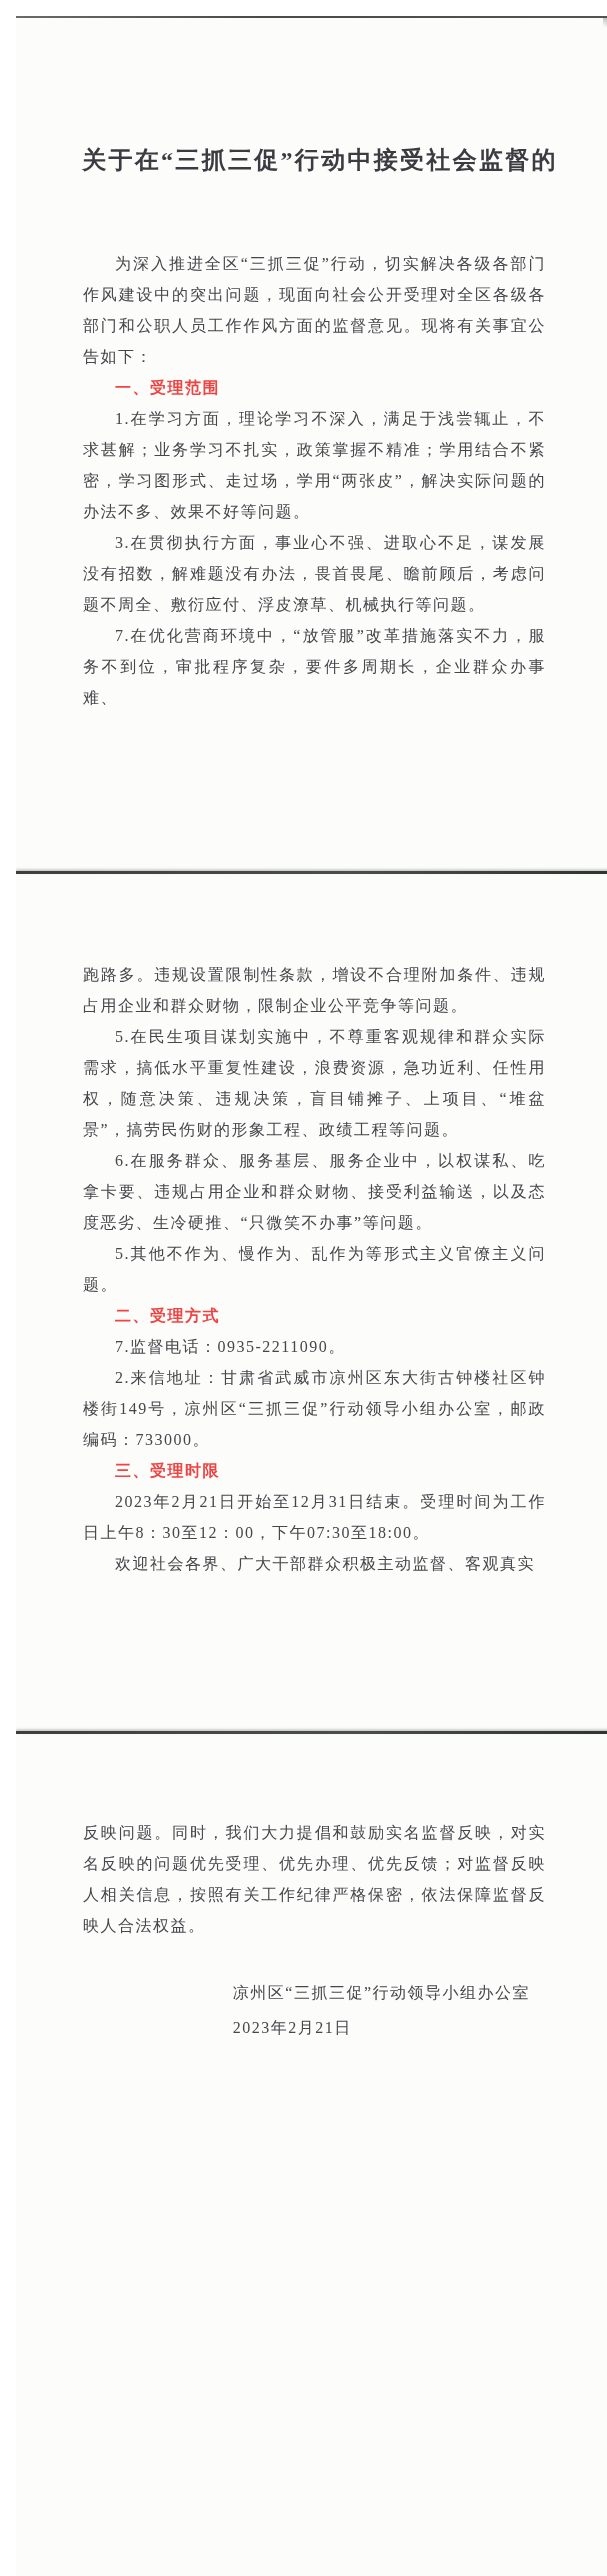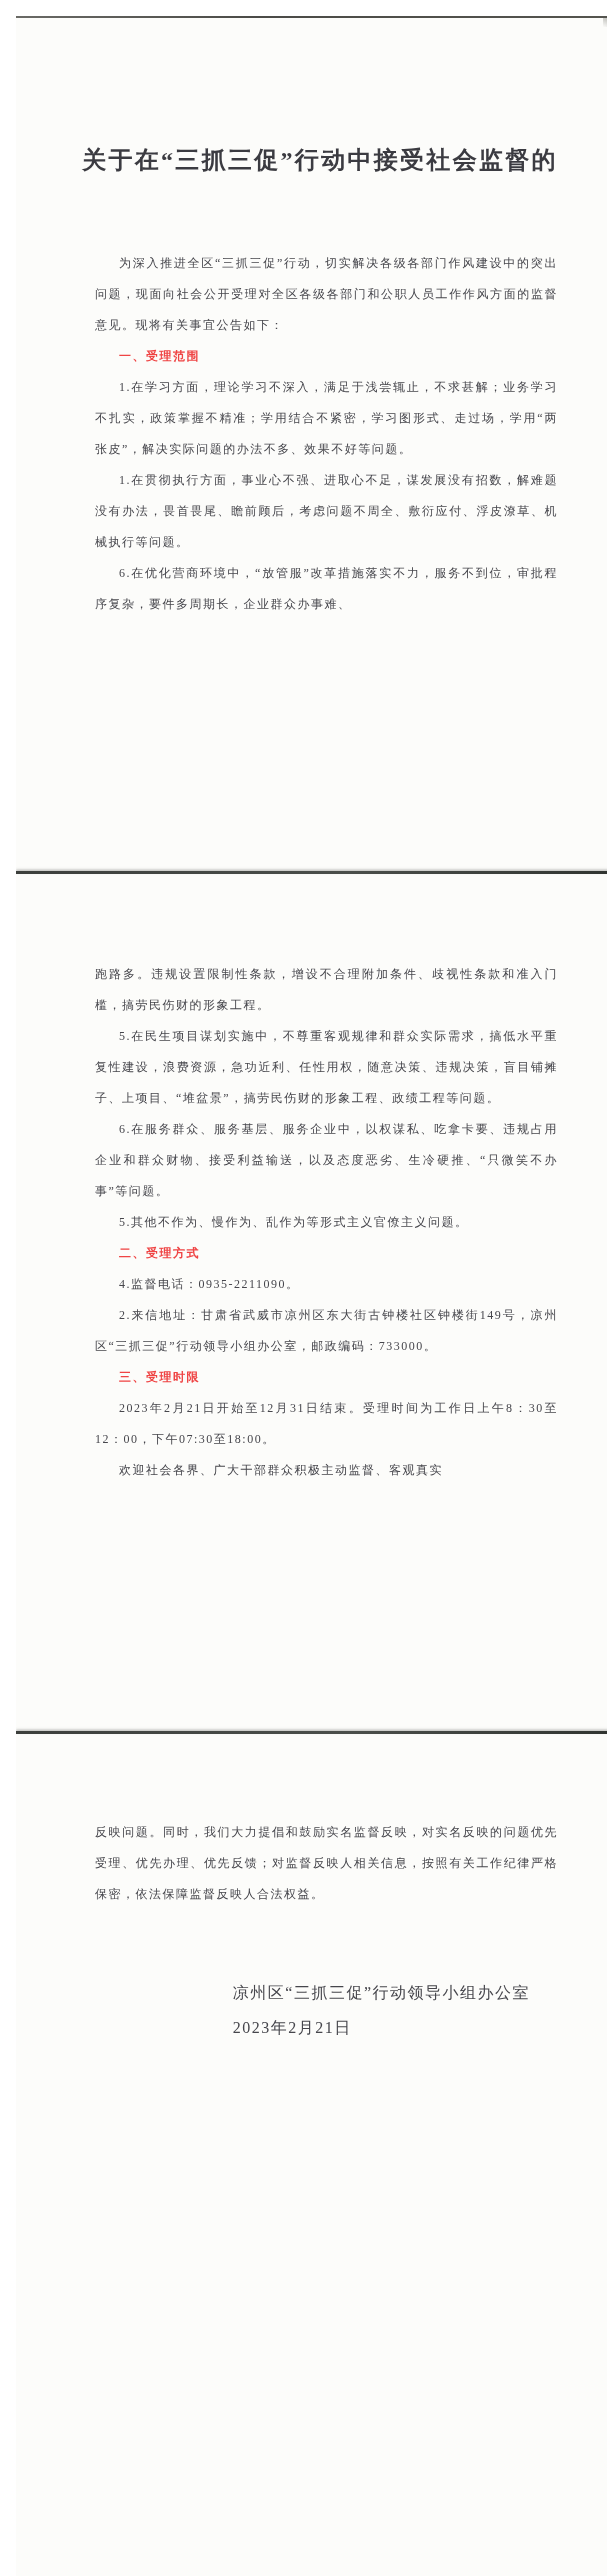--- a/index.html
+++ b/index.html
@@ -60,23 +60,23 @@
     width: 546px;
     text-align: center;
     font-size: 24px;
     font-weight: 700;
     line-height: 52px;
     letter-spacing: 2.3px;
     color: #3b3b41;
   }
   .body-text {
     position: absolute;
-    left: 79px;
+    left: 67px;
     width: 463px;
-    font-size: 12px;
+    font-size: 16px;
     line-height: 31px;
     letter-spacing: 1.5px;
     color: #46464c;
     text-align: justify;
   }
   .body-1 { top: 232px; }
   .body-2 { top: 943px; }
   .body-3 { top: 1801px; }
   .body-text p { margin: 0; }
   .indent { text-indent: 2em; }
@@ -106,34 +106,34 @@
 
   <div class="page page-1">
     <div class="doc-title">
       <div>关于在“三抓三促”行动中接受社会监督的</div>
     </div>
   </div>
   <div class="body-text body-1">
     <p class="indent">为深入推进全区“三抓三促”行动，切实解决各级各部门作风建设中的突出问题，现面向社会公开受理对全区各级各部门和公职人员工作作风方面的监督意见。现将有关事宜公告如下：</p>
     <p class="heading">一、受理范围</p>
     <p class="indent">1.在学习方面，理论学习不深入，满足于浅尝辄止，不求甚解；业务学习不扎实，政策掌握不精准；学用结合不紧密，学习图形式、走过场，学用“两张皮”，解决实际问题的办法不多、效果不好等问题。</p>
-    <p class="indent">1.在贯彻执行方面，事业心不强、进取心不足，谋发展没有招数，解难题没有办法，畏首畏尾、瞻前顾后，考虑问题不周全、敷衍应付、浮皮潦草、机械执行等问题。</p>
-    <p class="indent">6.在优化营商环境中，“放管服”改革措施落实不力，服务不到位，审批程序复杂，要件多周期长，企业群众办事难、</p>
+    <p class="indent">3.在贯彻执行方面，事业心不强、进取心不足，谋发展没有招数，解难题没有办法，畏首畏尾、瞻前顾后，考虑问题不周全、敷衍应付、浮皮潦草、机械执行等问题。</p>
+    <p class="indent">7.在优化营商环境中，“放管服”改革措施落实不力，服务不到位，审批程序复杂，要件多周期长，企业群众办事难、</p>
   </div>
 
   <div class="divider divider-1"></div>
 
   <div class="page page-2"></div>
   <div class="body-text body-2">
-    <p>跑路多。违规设置限制性条款，增设不合理附加条件、歧视性条款和准入门槛，搞劳民伤财的形象工程。</p>
+    <p>跑路多。违规设置限制性条款，增设不合理附加条件、违规占用企业和群众财物，限制企业公平竞争等问题。</p>
     <p class="indent">5.在民生项目谋划实施中，不尊重客观规律和群众实际需求，搞低水平重复性建设，浪费资源，急功近利、任性用权，随意决策、违规决策，盲目铺摊子、上项目、“堆盆景”，搞劳民伤财的形象工程、政绩工程等问题。</p>
     <p class="indent">6.在服务群众、服务基层、服务企业中，以权谋私、吃拿卡要、违规占用企业和群众财物、接受利益输送，以及态度恶劣、生冷硬推、“只微笑不办事”等问题。</p>
     <p class="indent">5.其他不作为、慢作为、乱作为等形式主义官僚主义问题。</p>
     <p class="heading">二、受理方式</p>
-    <p class="indent">4.监督电话：0935-2211090。</p>
+    <p class="indent">7.监督电话：0935-2211090。</p>
     <p class="indent">2.来信地址：甘肃省武威市凉州区东大街古钟楼社区钟楼街149号，凉州区“三抓三促”行动领导小组办公室，邮政编码：733000。</p>
     <p class="heading">三、受理时限</p>
     <p class="indent">2023年2月21日开始至12月31日结束。受理时间为工作日上午8：30至12：00，下午07:30至18:00。</p>
     <p class="indent">欢迎社会各界、广大干部群众积极主动监督、客观真实</p>
   </div>
 
   <div class="divider divider-2"></div>
   <div class="edge-right"></div>
 
   <div class="page page-3"></div>

